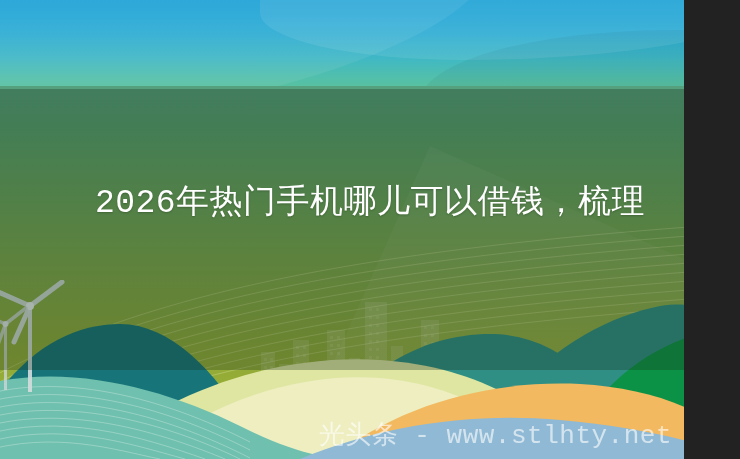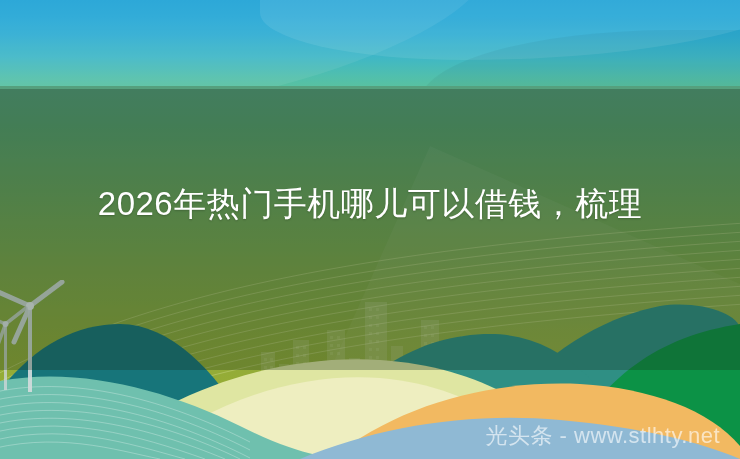--- a/index.html
+++ b/index.html
@@ -3,24 +3,24 @@
 <meta charset="utf-8">
 <title>Article Banner</title>
 <style>
   html, body {
     margin: 0;
     padding: 0;
     background: #222;
   }
   #stage {
     position: relative;
-    width: 740px;
+    width: 684px;
     height: 459px;
     overflow: hidden;
-    font-family: Liberation Sans, sans-serif;
+    font-family: Liberation Mono, monospace;
     background: #5d7a33;
   }
   
   #sky {
     position: absolute;
     left: 0; top: 0;
     width: 740px; height: 92px;
     background: linear-gradient(180deg,
         #1ea2d6 0%,
         #23a6d6 18%,
@@ -99,24 +99,24 @@
     font-size: 33px;
     line-height: 48px;
     letter-spacing: 0.5px;
     font-weight: 400;
     text-shadow: 0 1px 2px rgba(0,0,0,0.22);
   }
   #title-block .tline { display: block; white-space: nowrap; }
   
   #watermark {
     position: absolute;
-    right: 20px;
+    right: 12px;
     bottom: 8px;
     color: rgba(255,255,255,0.62);
-    font-size: 22px;
+    font-size: 26px;
     line-height: 30px;
     letter-spacing: 0.5px;
     white-space: nowrap;
     font-weight: 400;
   }
 </style>
 </head>
 <body>
 
 <div id="stage">

